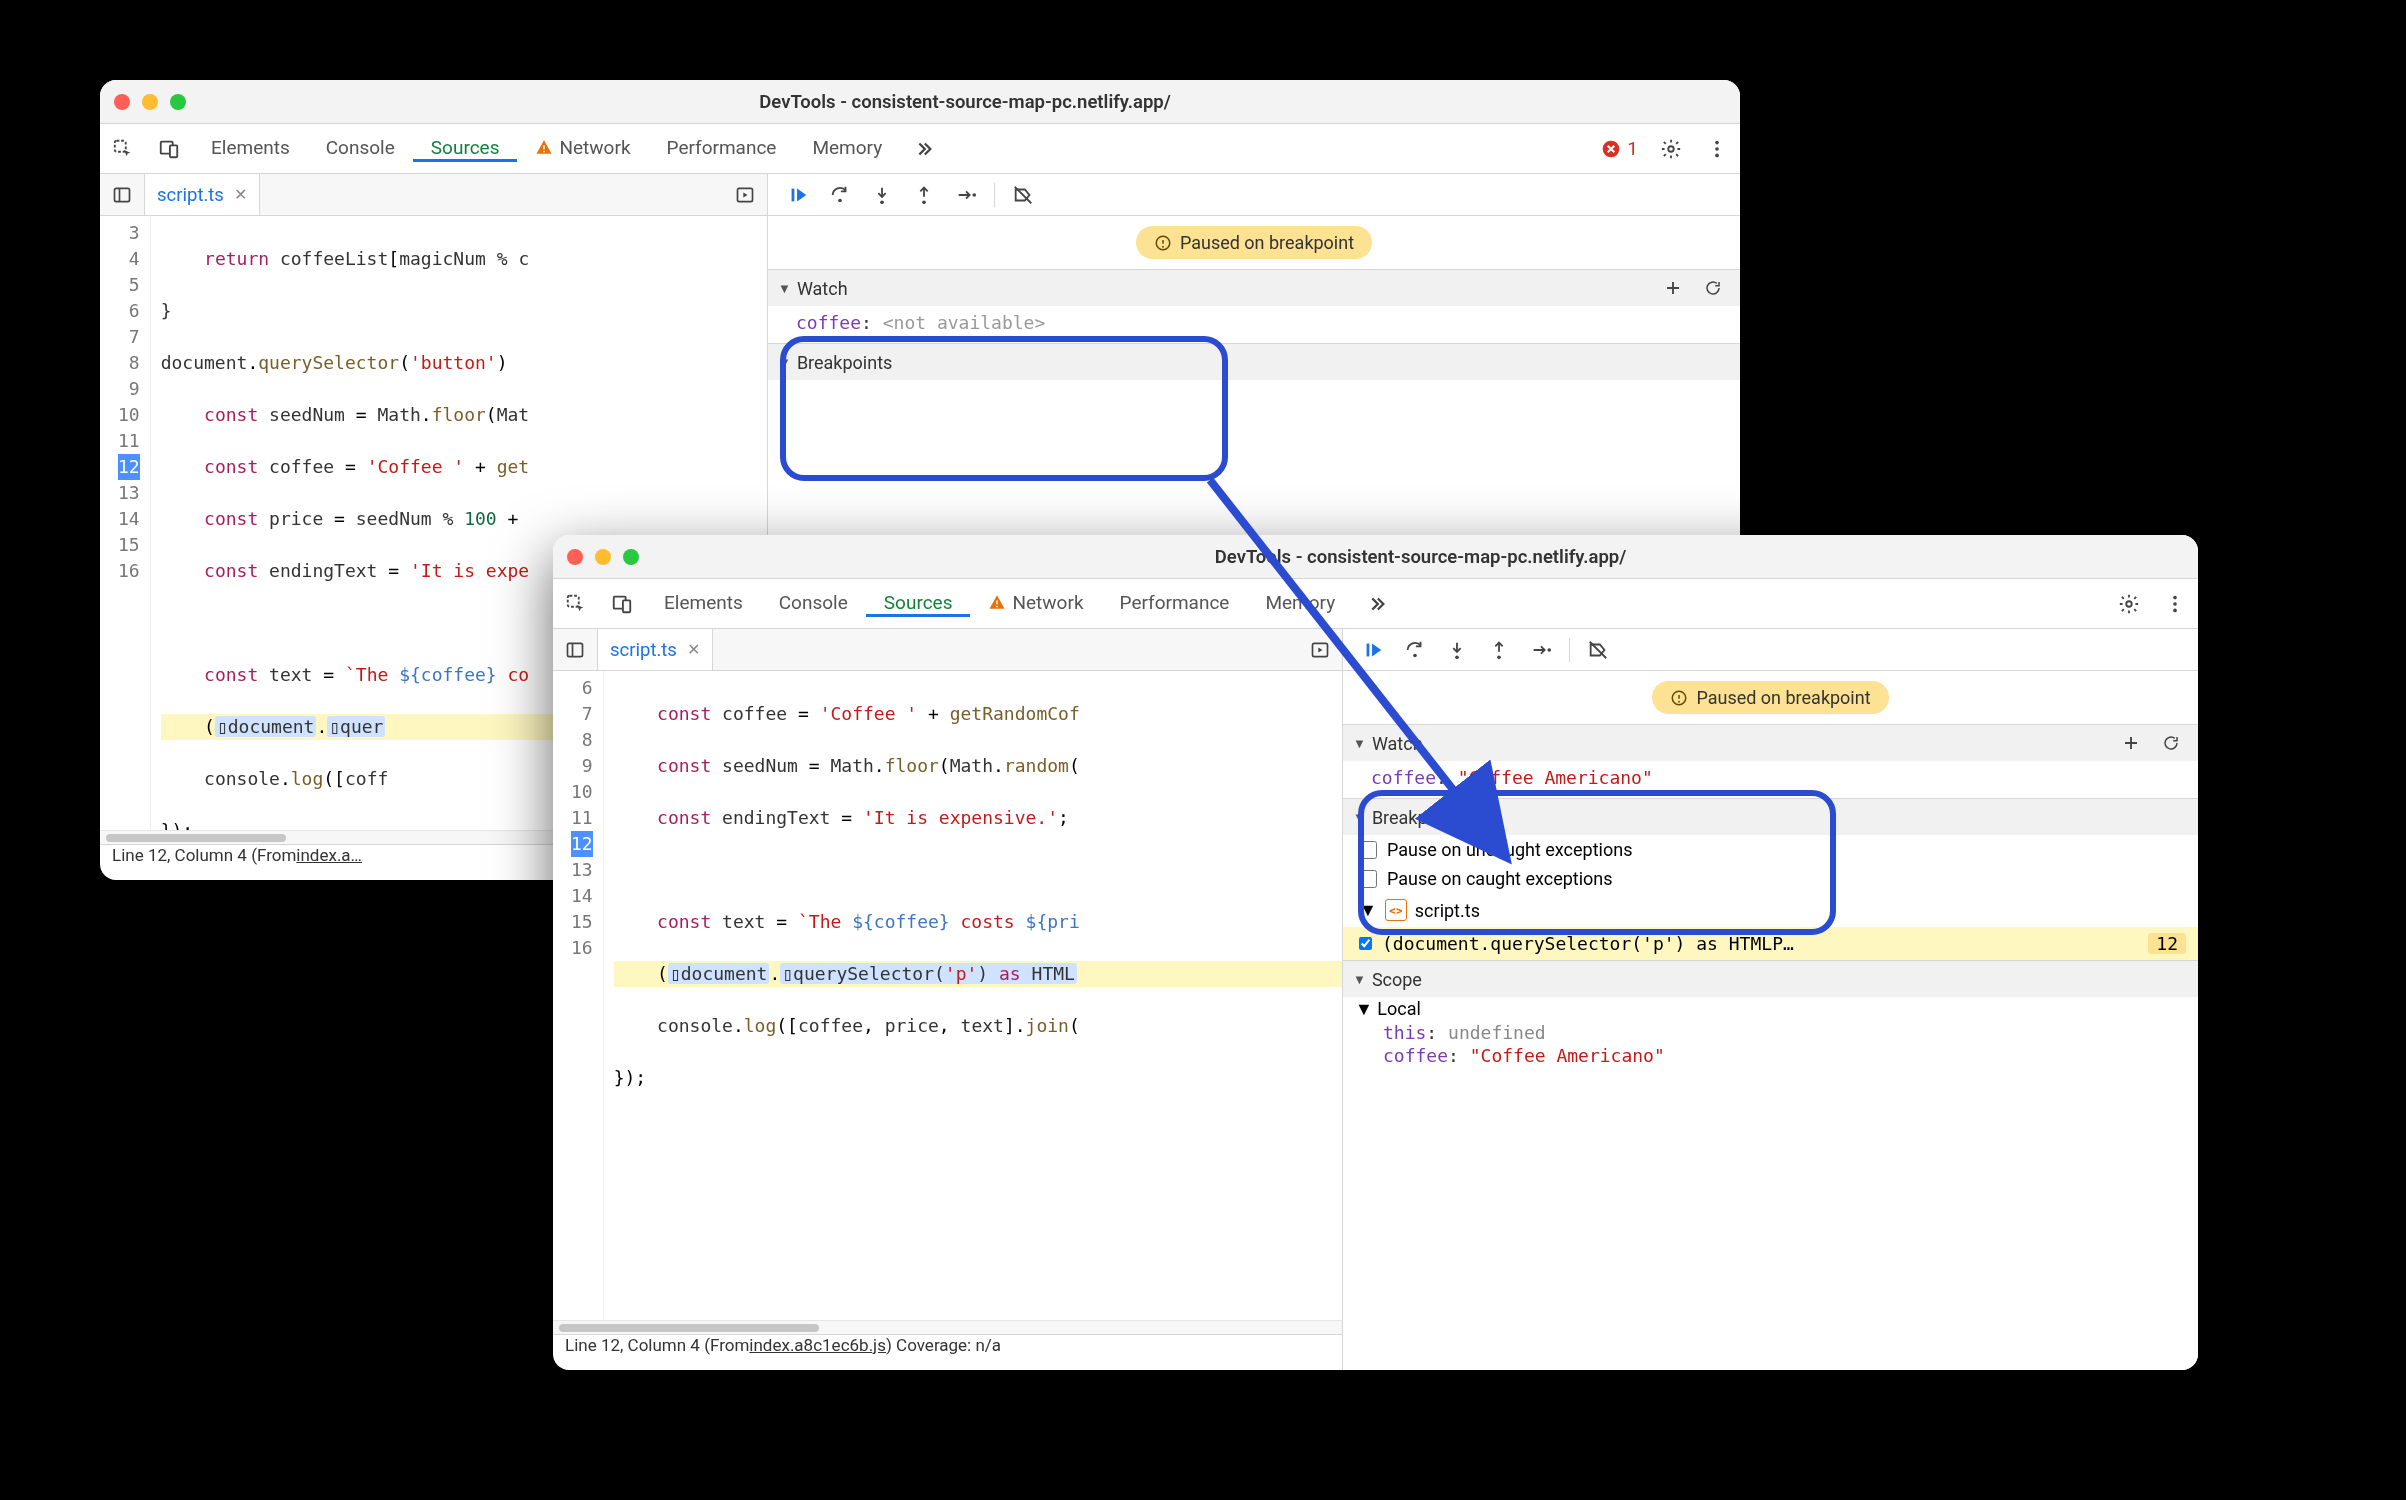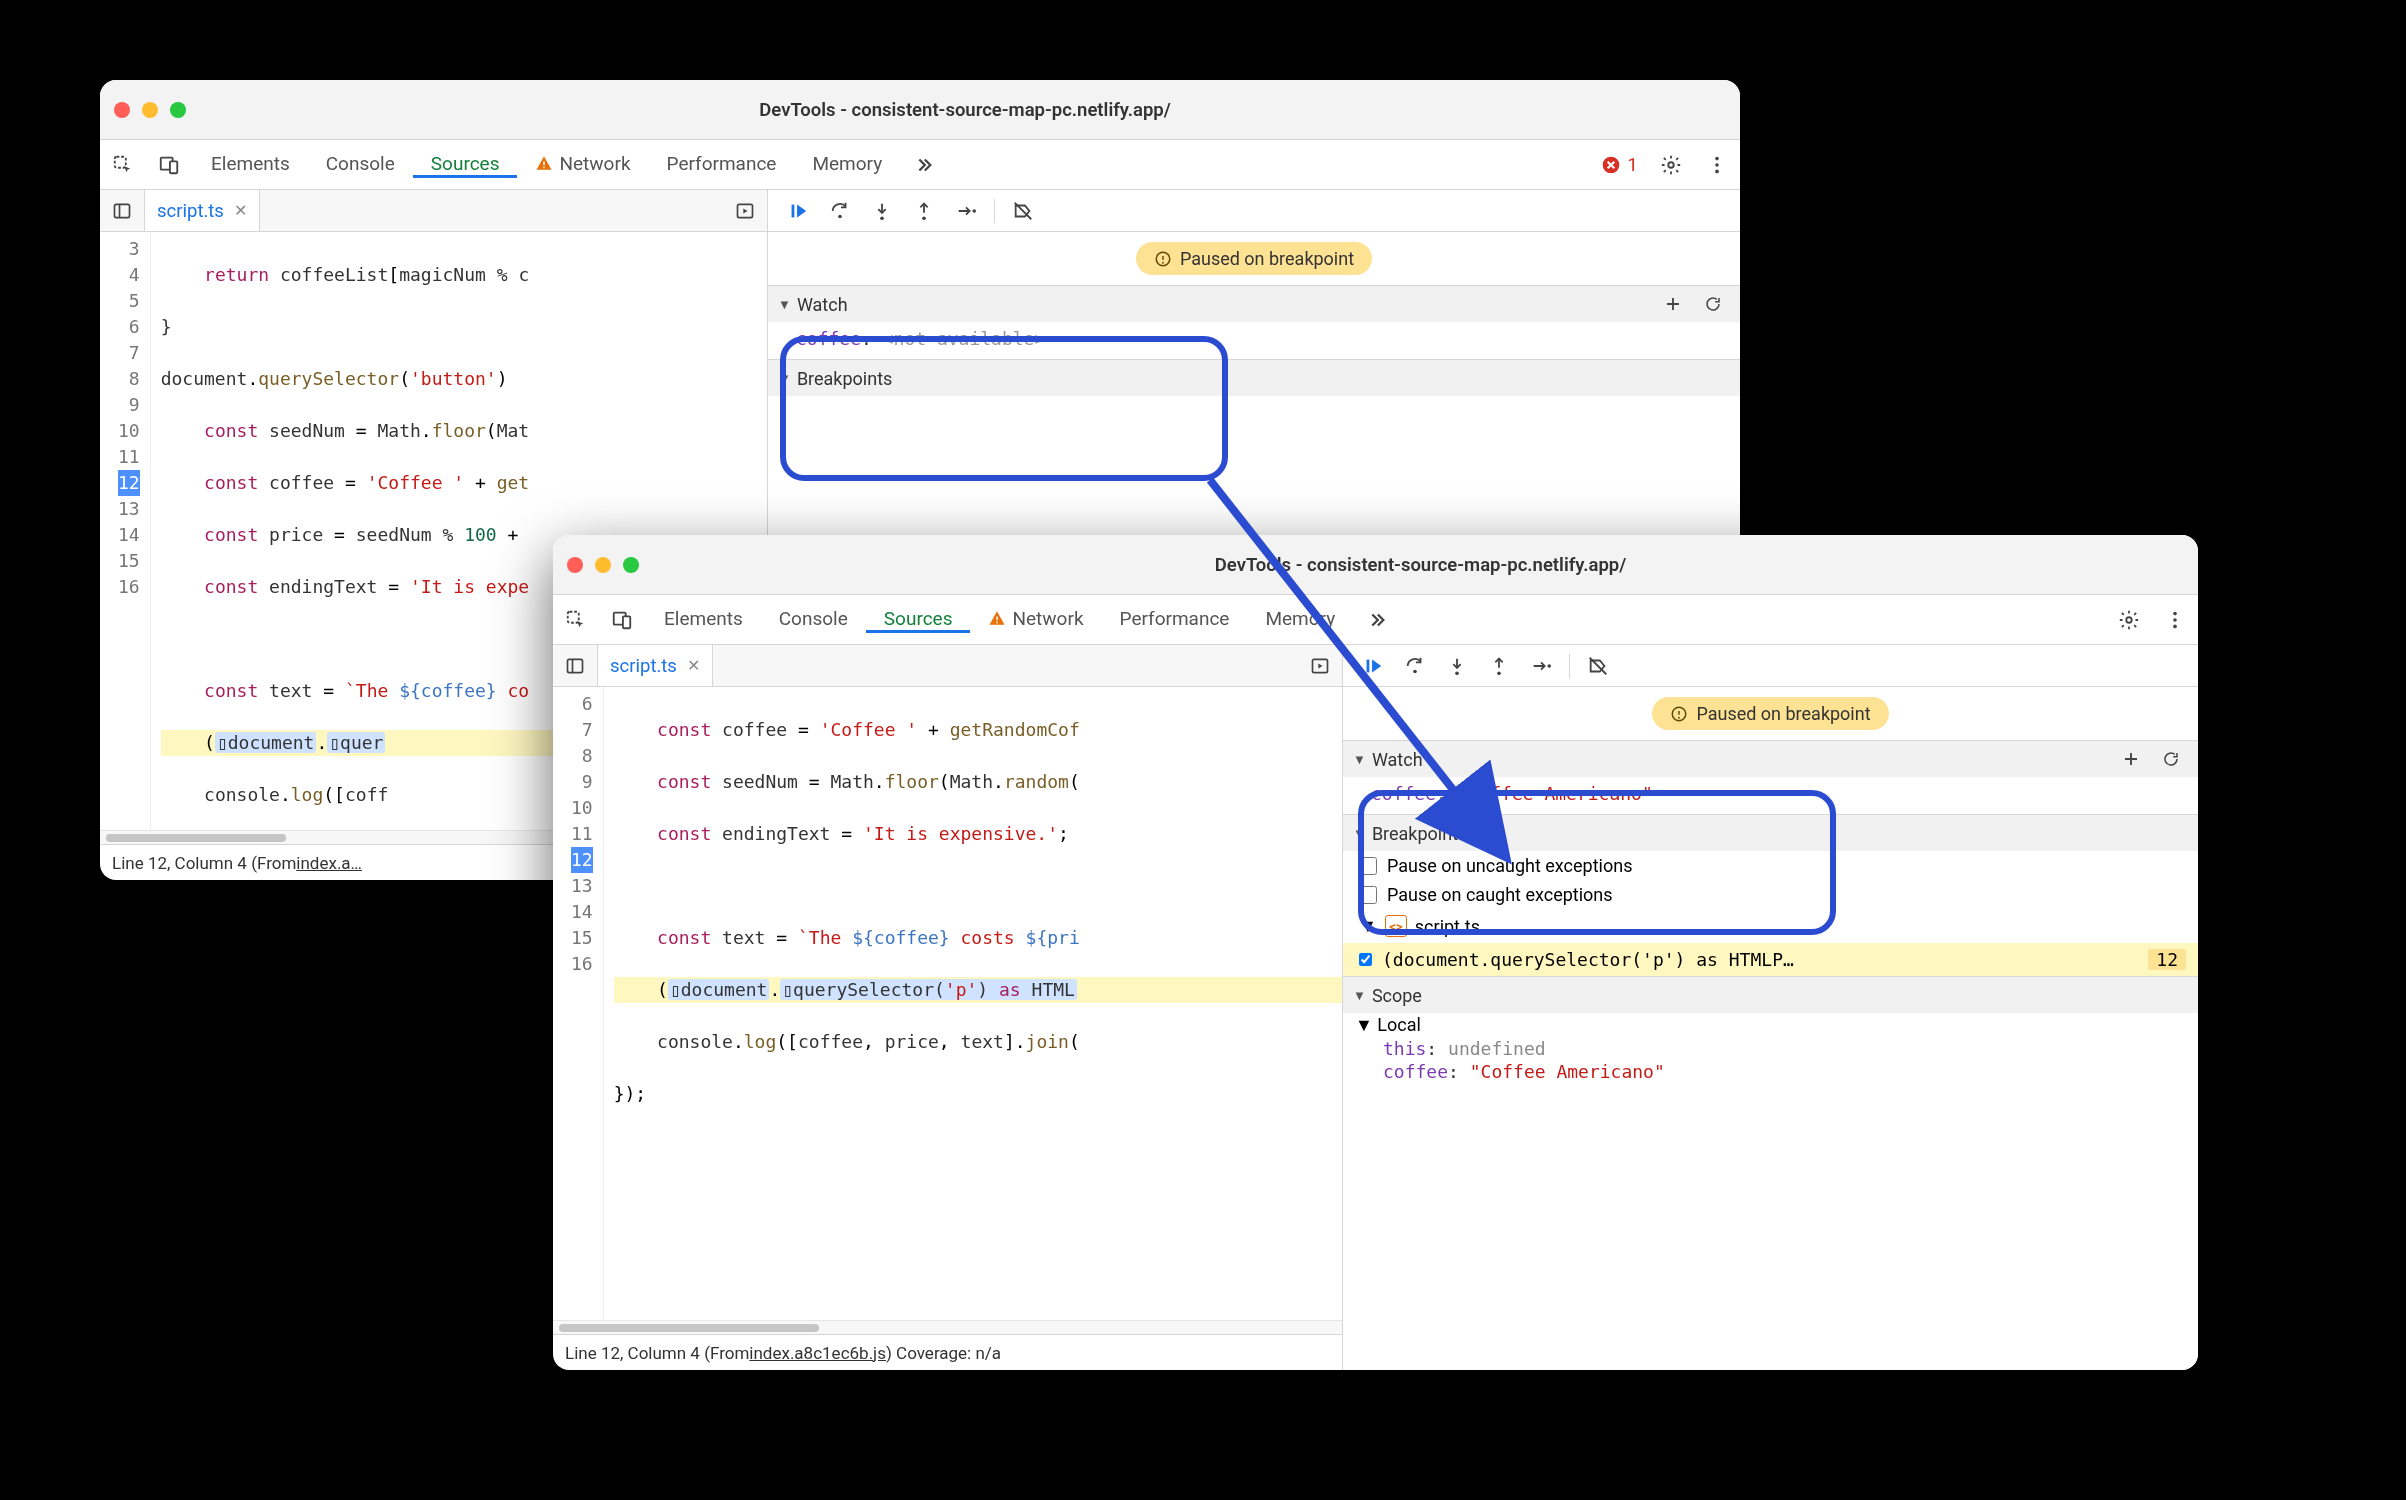--- a/index.html
+++ b/index.html
@@ -18,21 +18,21 @@
   .window {
     position: absolute;
     background: #fff;
     border-radius: 16px;
     box-shadow: 0 20px 60px rgba(0,0,0,.6);
     overflow: hidden;
     display: flex;
     flex-direction: column;
   }
   .titlebar {
-    height: 60px;
+    height: 44px;
     background: #f3f3f3;
     border-bottom: 1px solid #d6d6d6;
     display: flex;
     align-items: center;
     padding: 0 14px;
   }
   .traffic { display: flex; gap: 12px; margin-right: 18px; }
   .dot { width: 16px; height: 16px; border-radius: 50%; }
   .dot.red { background: #ff5f57; }
   .dot.yellow { background: #febc2e; }
@@ -106,21 +106,21 @@
   .fn { color:#795e26; }
   .num { color:#116644; }
   .str { color:#c41a16; }
   .pun { color:#333; }
   .id { color:#333; }
   .prop { color:#3c76c3; }
   .tmpl { color:#c41a16; }
   .pausepill { background:#cfe2ff; border-radius:3px; padding:0 2px; color:#333; }
 
   
-  .status { height:36px; border-top:1px solid #d6d6d6; display:flex; align-items:center; padding:0 12px; font-size:17px; color:#333; }
+  .status { height:36px; border-top:1px solid #d6d6d6; display:flex; align-items:flex-start; padding:0 12px; font-size:17px; color:#333; }
   .status a { color:#333; }
 
   
   .dbgtools {
     height:42px; display:flex; align-items:center; gap:2px;
     border-bottom:1px solid #d6d6d6; padding:0 10px; background:#fff;
   }
   .dbgtools .iconbtn { width:40px; height:34px; display:flex; align-items:center; justify-content:center; color:#444; cursor:pointer; }
   .dbgtools .iconbtn.resume { color:#1a73e8; }
   .dbgtools .divider { width:1px; height:24px; background:#d6d6d6; margin:0 6px; }

